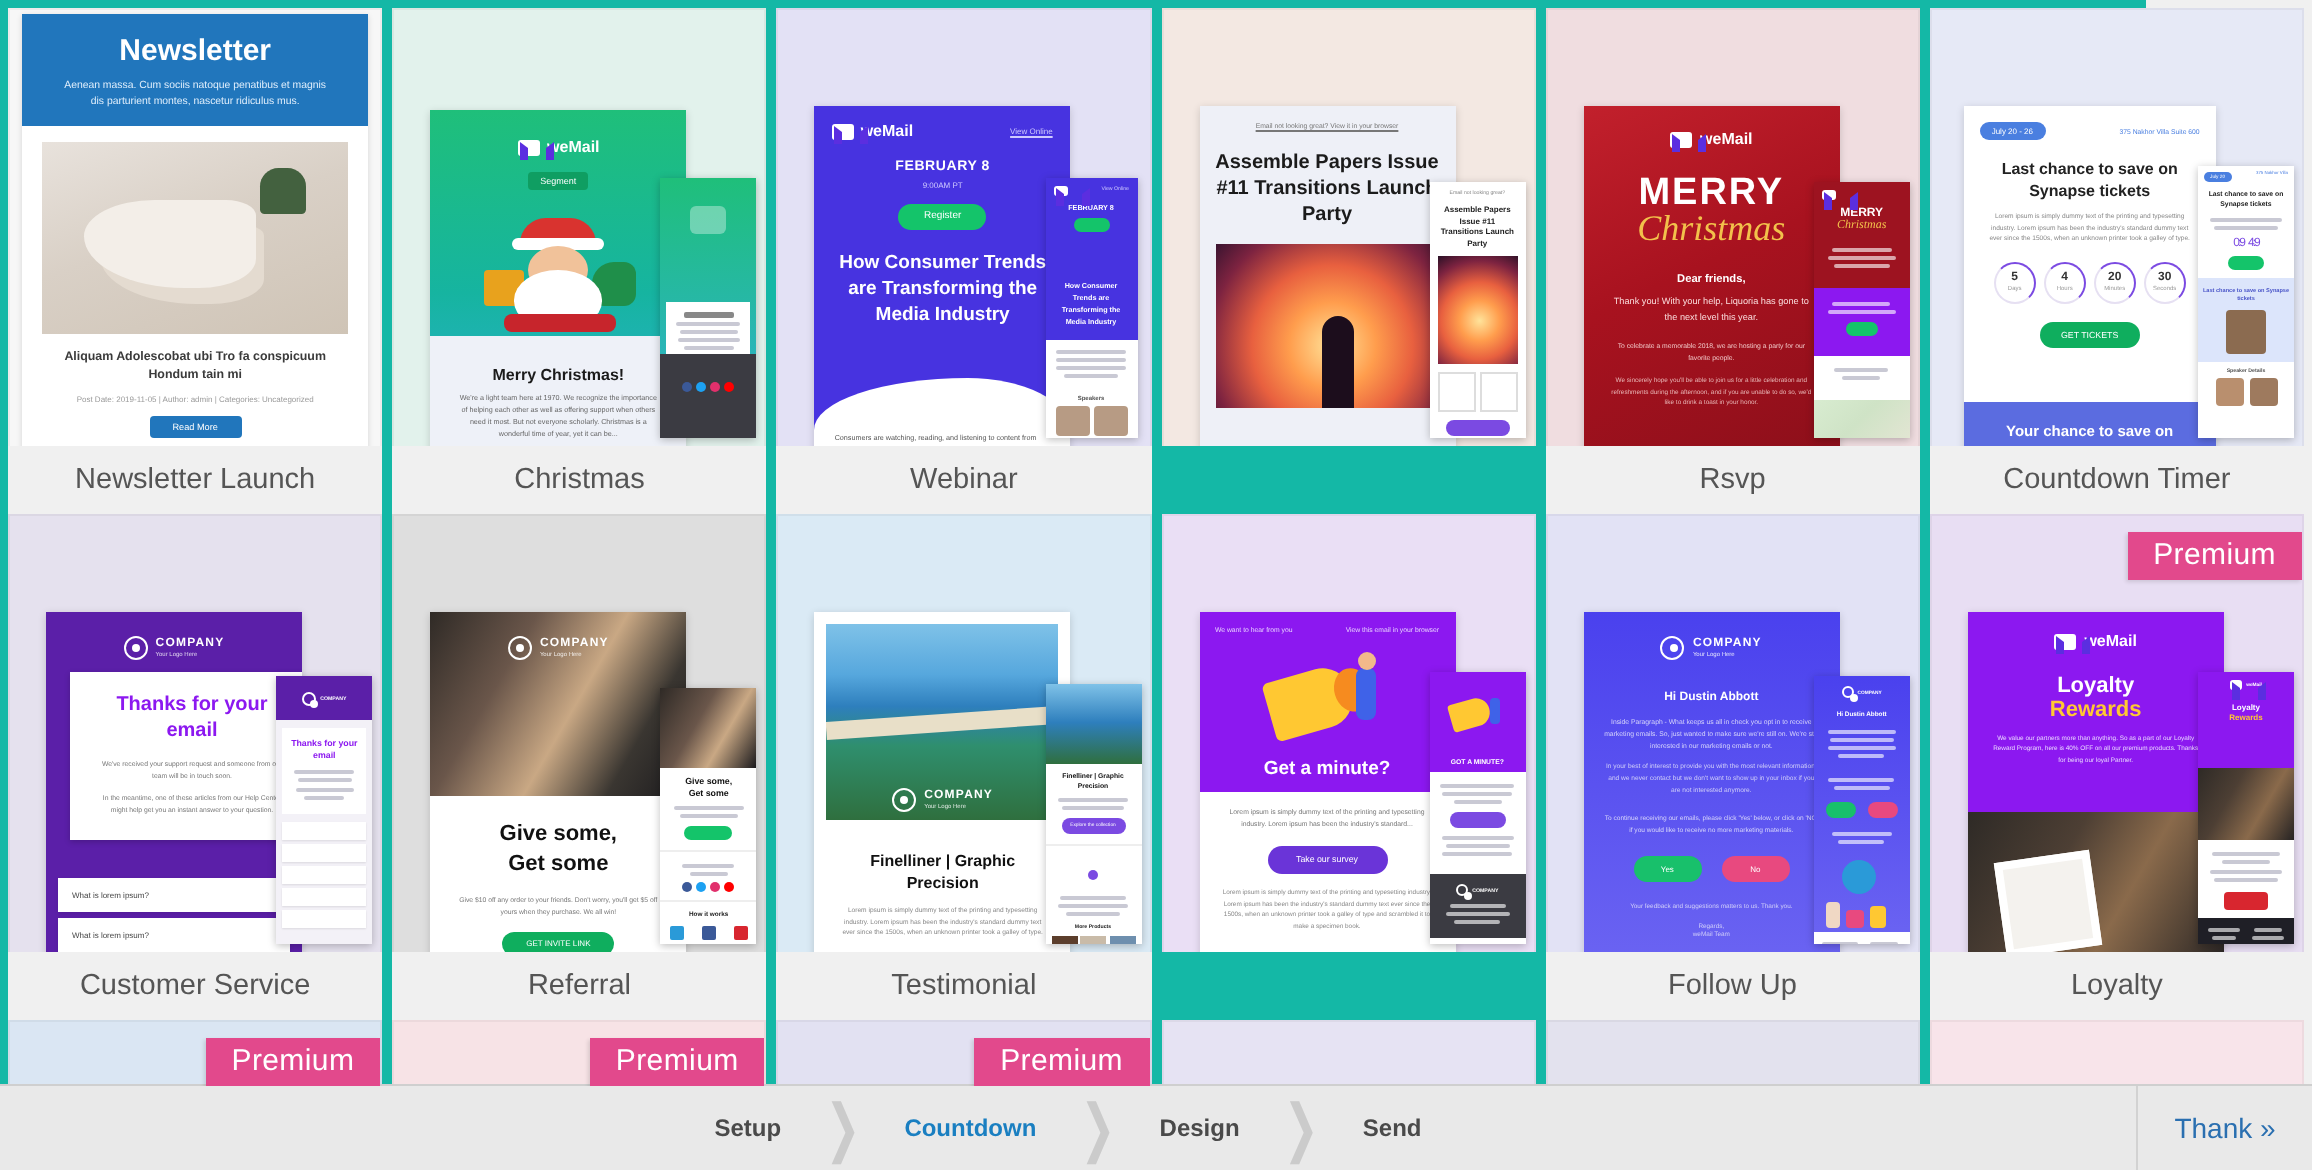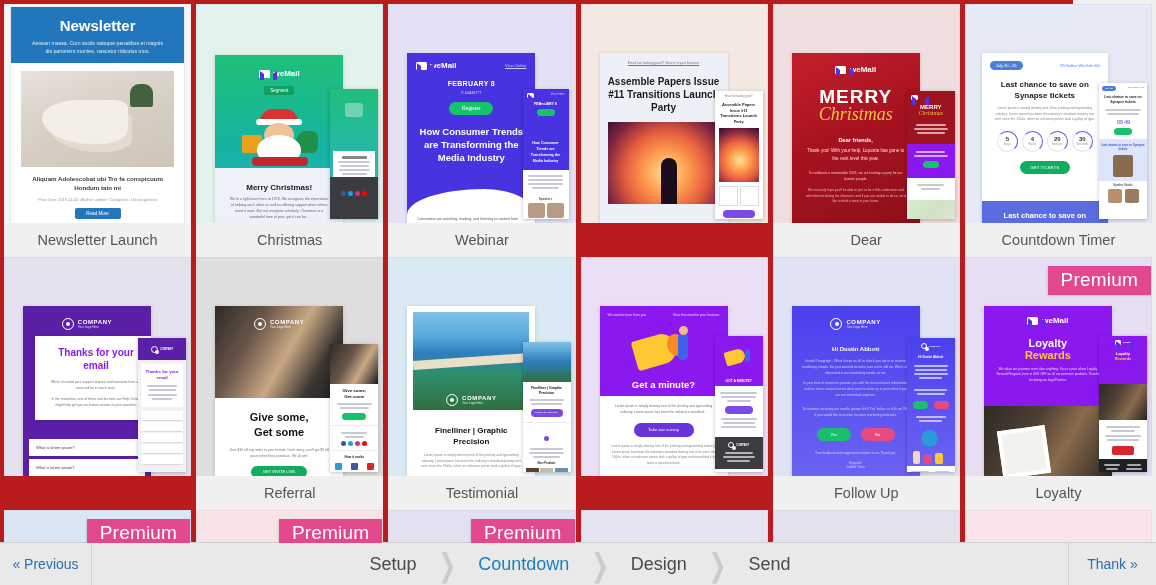--- a/index.html
+++ b/index.html
@@ -2,21 +2,21 @@
 <html><head>
 <meta charset="utf-8">
 <style>
   * { box-sizing: border-box; margin: 0; padding: 0; }
   html, body {
     width: 1156px; height: 585px;
     overflow: hidden;
     background: #f0f0f0;
     font-family: "Liberation Sans", sans-serif;
   }
-  #app { position: relative; width: 1073px; height: 585px; background: #b91c1c; }
+  #app { position: relative; width: 1073px; height: 585px; background: #14b8a6; }
 
   
   .grid {
     position: absolute; left: 0; top: 0;
     width: 1156px; height: 543px;
     display: grid;
     grid-template-columns: repeat(6, 1fr);
     grid-auto-rows: 253px;
     column-gap: 5px;
     row-gap: 0px;
@@ -38,21 +38,21 @@
     font-size: 14.5px;
     color: #555;
     background: #f0f0f0;
     white-space: nowrap;
     overflow: hidden;
   }
   .badge-premium {
     position: absolute; top: 8px; right: 0;
     background: #e2498c;
     color: #fff;
-    font-size: 19px;
+    font-size: 15px;
     padding: 3px 13px 4px 13px;
     letter-spacing: .2px;
     z-index: 9;
     box-shadow: -1px 1px 2px rgba(0,0,0,.12);
   }
 
   
   .desk {
     position: absolute;
     background: #fff;
@@ -184,21 +184,21 @@
     border-top:1px solid #cfcfcf;
     display:flex; align-items:stretch;
   }
   .nav-prev, .nav-next {
     display:flex; align-items:center; justify-content:center;
     width:92px; color:#2a6fb0; font-size:14px; cursor:pointer;
   }
   .nav-prev{border-right:1px solid #d2d2d2;}
   .nav-next{border-left:1px solid #d2d2d2;margin-left:auto;width:88px;}
   .steps{flex:1;display:flex;align-items:center;justify-content:center;gap:0;}
-  .step{font-size:18px;color:#4a4a4a;padding:0 22px;cursor:pointer;}
+  .step{font-size:12px;color:#4a4a4a;padding:0 22px;cursor:pointer;font-weight:bold;}
   .step.active{color:#1a7fc1;}
   .chev{color:#cbcbcb;font-size:21px;font-weight:300;line-height:1;transform:scaleY(1.5);}
 </style>
 </head>
 <body>
 
 <div id="app">
 
   <div class="grid">
 
@@ -366,21 +366,21 @@
               <div class="lnw" style="width:70%;"></div>
             <div class="btn-g" style="width:16px;margin:4px auto 0;height:7px;"></div>
           </div>
           <div style="height:22px;background:#fff;padding-top:4px;">
             <div class="ln" style="width:56%;"></div>
               <div class="ln" style="width:40%;"></div>
           </div>
           <div style="height:34px;background:linear-gradient(135deg,#d8ecd0,#cfe3c6 40%,#eae6d8);"></div>
         </div>
       </div>
-      <div class="card-title">Dear</div>
+      <div class="card-title">Rsvp</div>
     </div>
 
     <div class="card">
       <div class="thumb" style="background:#e6e9f6;">
         <div class="desk c6-desk">
           <div style="display:flex;justify-content:space-between;align-items:center;padding:8px 8px 0;">
             <span style="background:#4a7fe0;color:#fff;font-size:4px;border-radius:7px;padding:2px 6px;">July 20 - 26</span>
             <span style="color:#4a7fe0;font-size:3.4px;">375 Nakhor Villa Suite 600</span>
           </div>
           <div style="text-align:center;font-size:8px;font-weight:bold;color:#222;line-height:11px;padding:9px 14px 0;">Last chance to save on Synapse tickets</div>
@@ -397,21 +397,21 @@
             <div class="ring">
                 <b>20</b>
                 <i>Minutes</i>
               </div>
             <div class="ring">
                 <b>30</b>
                 <i>Seconds</i>
               </div>
           </div>
           <div style="width:50px;height:13px;background:#0fae5e;border-radius:7px;margin:9px auto 0;color:#fff;font-size:4.4px;text-align:center;line-height:13px;">GET TICKETS</div>
-          <div style="position:absolute;left:0;right:0;bottom:0;height:30px;background:#5b6ce0;color:#fff;font-size:7.5px;font-weight:bold;text-align:center;line-height:30px;">Last chance to save on</div>
+          <div style="position:absolute;left:0;right:0;bottom:0;height:30px;background:#5b6ce0;color:#fff;font-size:7.5px;font-weight:bold;text-align:center;line-height:30px;">Your chance to save on</div>
         </div>
         <div class="mob c6-mob">
           <div style="display:flex;justify-content:space-between;padding:3px 3px 0;">
             <span style="background:#4a7fe0;color:#fff;font-size:2.4px;border-radius:5px;padding:1px 3px;">July 20</span>
             <span style="color:#4a7fe0;font-size:2.2px;">375 Nakhor Villa</span>
           </div>
           <div style="font-size:3.4px;font-weight:bold;text-align:center;color:#222;padding:4px 4px 0;line-height:4.6px;">Last chance to save on Synapse tickets</div>
           <div style="padding:3px 4px 0;">
               <div class="ln" style="width:90%;"></div>
               <div class="ln" style="width:80%;"></div>
@@ -469,20 +469,21 @@
           </div>
           <div style="padding:0 3px;">
             <div style="background:#fff;height:9px;margin-bottom:2px;box-shadow:0 .5px 1px rgba(0,0,0,.1);"></div>
             <div style="background:#fff;height:9px;margin-bottom:2px;box-shadow:0 .5px 1px rgba(0,0,0,.1);"></div>
             <div style="background:#fff;height:9px;margin-bottom:2px;box-shadow:0 .5px 1px rgba(0,0,0,.1);"></div>
             <div style="background:#fff;height:9px;margin-bottom:2px;box-shadow:0 .5px 1px rgba(0,0,0,.1);"></div>
             <div style="background:#fff;height:9px;margin-bottom:2px;box-shadow:0 .5px 1px rgba(0,0,0,.1);"></div>
           </div>
         </div>
       </div>
+      <div class="card-title">Customer Service</div>
     </div>
 
     <div class="card">
       <div class="thumb" style="background:#dedede;">
         <div class="desk c8-desk">
           <div class="c8-photo">
             <div style="display:flex;align-items:center;justify-content:center;gap:4px;padding-top:12px;">
               <span class="pin"></span>
               <span style="color:#fff;">
                 <span style="display:block;font-size:6px;font-weight:bold;letter-spacing:.6px;">COMPANY</span>
@@ -757,21 +758,20 @@
 
     </div>
     <div class="card">
       <div class="thumb" style="background:#f8e4ea;"></div>
 
     </div>
 
   </div>
 
   <div class="navbar">
-    <div class="nav-prev">« Previous</div>
     <div class="steps">
       <span class="step">Setup</span>
       <span class="chev">❯</span>
       <span class="step active">Countdown</span>
       <span class="chev">❯</span>
       <span class="step">Design</span>
       <span class="chev">❯</span>
       <span class="step">Send</span>
     </div>
     <div class="nav-next">Thank »</div>

